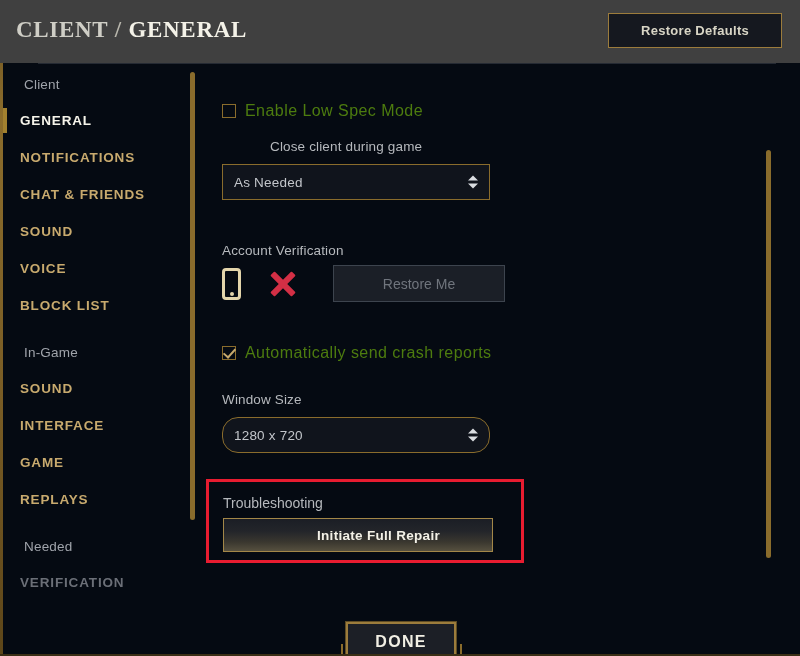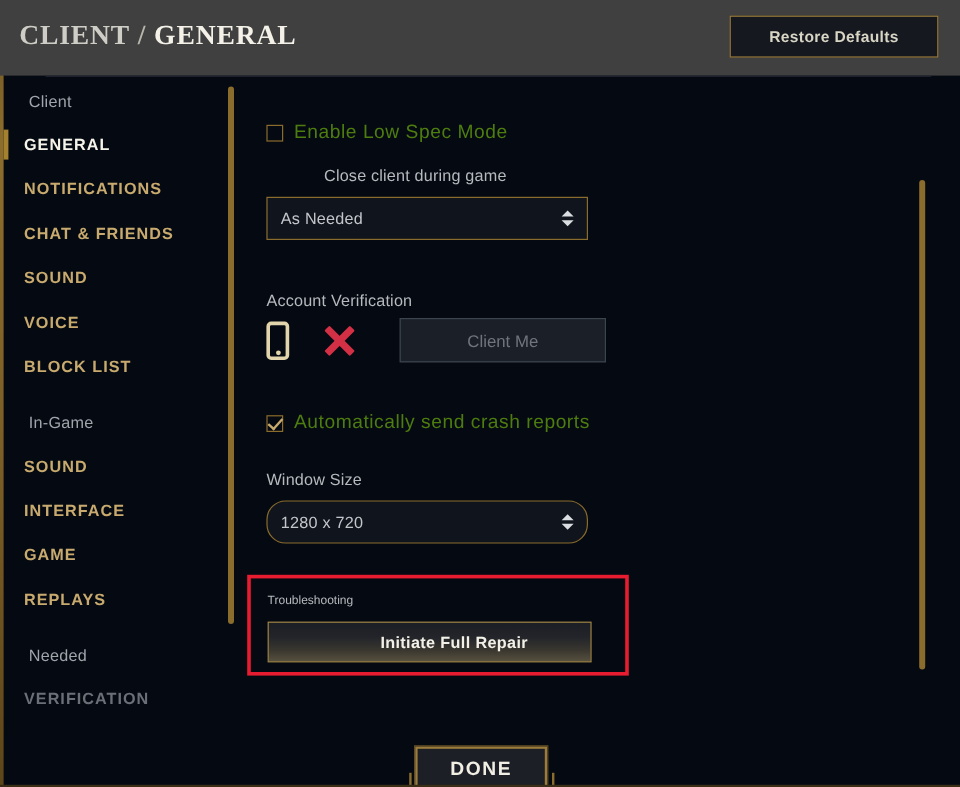--- a/index.html
+++ b/index.html
@@ -261,21 +261,21 @@
   #troubleshooting-highlight {
     position: absolute;
     left: 0px; top: 411px;
     width: 318px; height: 84px;
     border: 3px solid #e81c30;
   }
   #troubleshooting-label {
     position: absolute;
     left: 14px; top: 13px;
     color: #b6b9bd;
-    font-size: 10px;
+    font-size: 14px;
   }
   #initiate-full-repair-button {
     position: absolute;
     left: 14px; top: 36px;
     width: 270px; height: 34px;
     border: 1px solid #a38748;
     background: linear-gradient(180deg, #1b1e25 0%, #23252a 38%, #3a372f 72%, #56503f 100%);
     color: #f3f1e7;
     font-size: 13.5px;
     font-weight: bold;
@@ -385,21 +385,21 @@
         <i class="up"></i>
         <i class="down"></i>
       </span>
   </div>
 
   <div class="field-label" style="position:absolute;left:16px;top:175px;">Account Verification</div>
 
   <div id="verification-row" style="position:absolute;left:16px;top:197px;">
     <span id="phone-icon"></span>
     <span id="verification-x"></span>
-    <span id="verify-me-button">Client Me</span>
+    <span id="verify-me-button">Restore Me</span>
   </div>
 
   <div class="checkbox-row" style="position:absolute;left:16px;top:276px;">
     <span class="checkbox-box checked" id="crash-box"></span>
     <span class="checkbox-label">Automatically send crash reports</span>
   </div>
 
   <div class="field-label" style="position:absolute;left:16px;top:324px;">Window Size</div>
 
   <div class="dropdown" style="position:absolute;left:16px;top:349px;border-radius:16px;">

